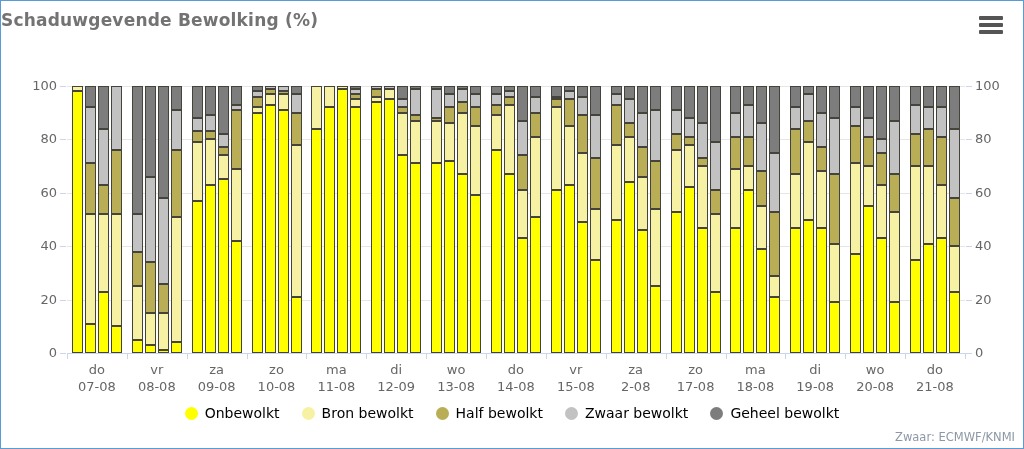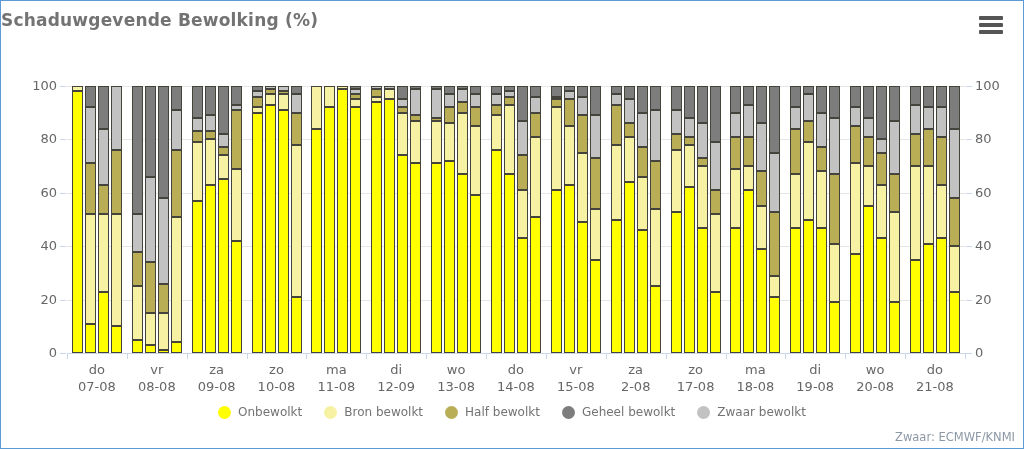--- a/index.html
+++ b/index.html
@@ -45,21 +45,21 @@
   .xlabels{
     position:absolute;left:66px;top:360px;width:898px;display:flex;
   }
   .xlab{flex:1;text-align:center;font-size:13px;color:#666;line-height:17px;}
   .legend{
     position:absolute;left:0;top:404px;width:100%;
     display:flex;justify-content:center;align-items:center;gap:22px;
   }
   .legend-item{display:flex;align-items:center;gap:7px;cursor:pointer;}
   .legend-marker{width:13px;height:13px;border-radius:50%;}
-  .legend-label{font-size:12px;color:#737373;}
+  .legend-label{font-size:14px;color:#000000;}
   .source{
     position:absolute;right:8px;bottom:4px;font-size:11.5px;color:#8d98a6;
   }
 </style>
 </head>
 <body>
 
 <div class="card">
   <div class="title">Schaduwgevende Bewolking (%)</div>
 
@@ -622,23 +622,23 @@
       </div>
       <div class="legend-item">
         <span class="legend-marker" style="background: rgb(247, 241, 163);"></span>
         <span class="legend-label">Bron bewolkt</span>
       </div>
       <div class="legend-item">
         <span class="legend-marker" style="background: rgb(185, 174, 85);"></span>
         <span class="legend-label">Half bewolkt</span>
       </div>
       <div class="legend-item">
+        <span class="legend-marker" style="background: rgb(194, 194, 194);"></span>
+        <span class="legend-label">Zwaar bewolkt</span>
+      </div>
+      <div class="legend-item">
         <span class="legend-marker" style="background: rgb(125, 125, 125);"></span>
         <span class="legend-label">Geheel bewolkt</span>
-      </div>
-      <div class="legend-item">
-        <span class="legend-marker" style="background: rgb(194, 194, 194);"></span>
-        <span class="legend-label">Zwaar bewolkt</span>
       </div>
     </div>
 
   <div class="source">Zwaar: ECMWF/KNMI</div>
 </div>
 
 </body></html>

